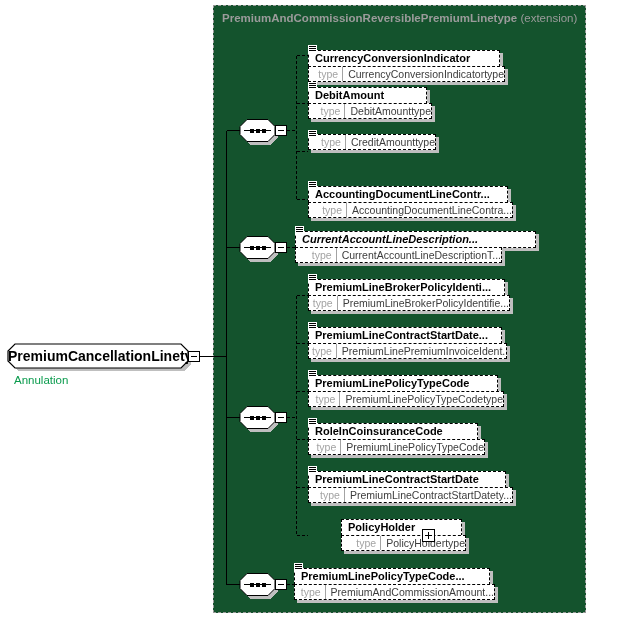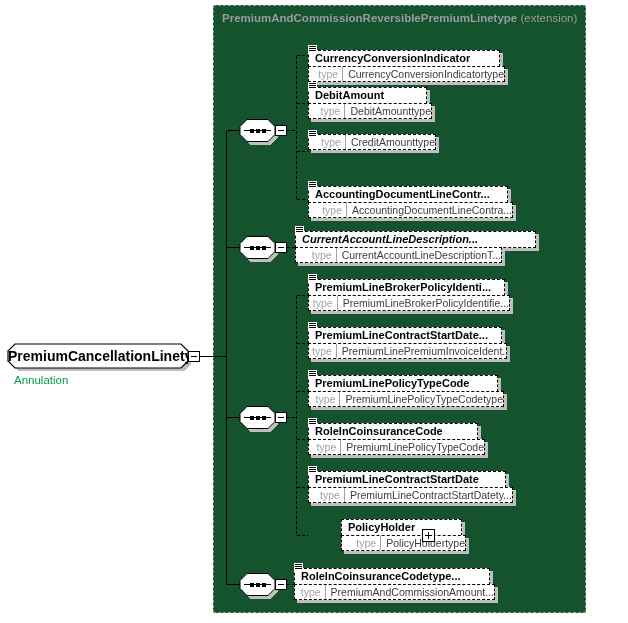--- a/index.html
+++ b/index.html
@@ -251,20 +251,20 @@
     <div class="name-row" style="width:121px;">PolicyHolder</div>
     <div class="type-row" style="width:125px;">
       <span class="type-label">type</span>
       <span class="type-value">PolicyHoldertype</span>
     </div>
   </div>
   <div class="expand-btn" style="left:422px;top:529px;"></div>
 
   <div class="element" style="left:294px;top:568px;">
     <div class="anno-icon"></div>
-    <div class="name-row" style="width:196px;">RoleInCoinsuranceCodetype...</div>
+    <div class="name-row" style="width:196px;">PremiumLinePolicyTypeCode...</div>
     <div class="type-row" style="width:201px;">
       <span class="type-label">type</span>
       <span class="type-value">PremiumAndCommissionAmount...</span>
     </div>
   </div>
 
 </div>
 
 </body></html>

